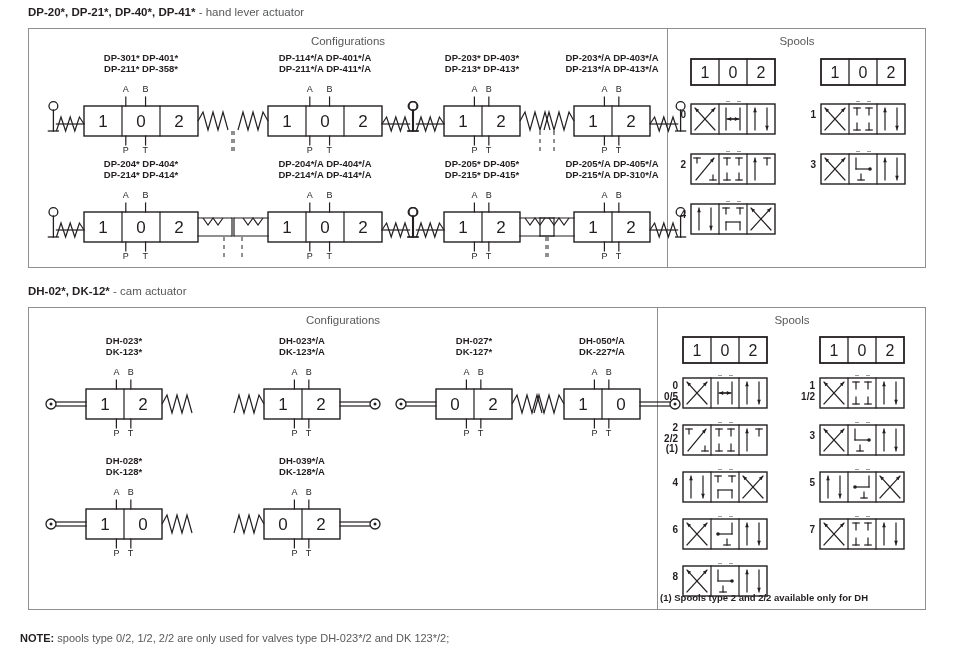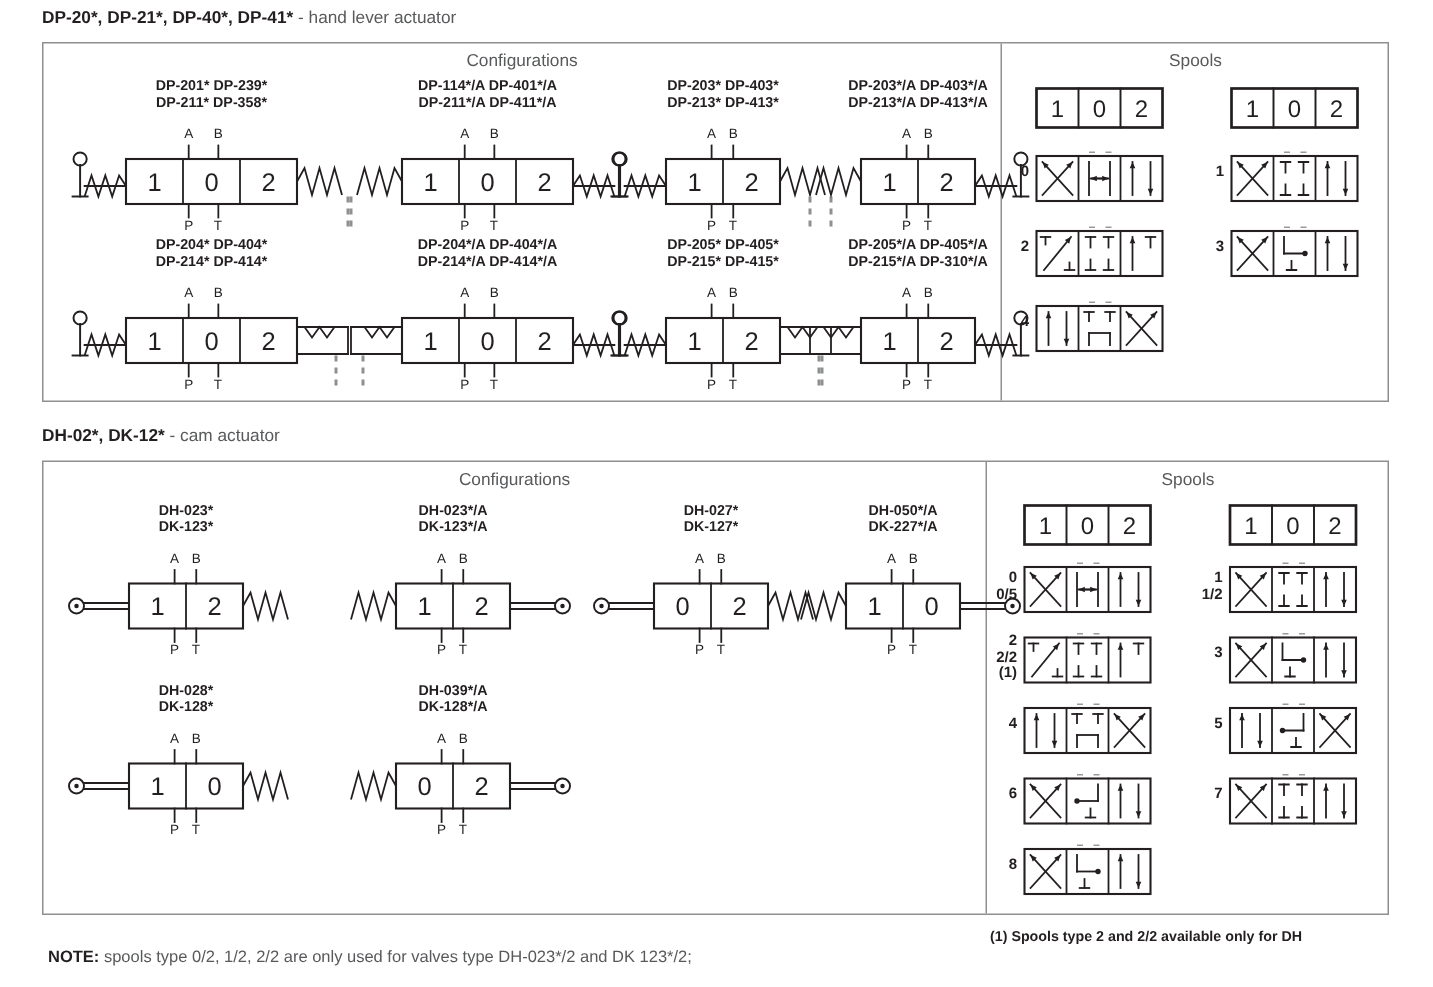--- a/index.html
+++ b/index.html
@@ -114,28 +114,28 @@
     <b>DH-02*, DK-12*</b>
     <span class="sub">- cam actuator</span>
   </div>
 
   <div class="panel" style="left:28px; top:307px; width:898px; height:303px;">
     <div class="vdiv" style="left:628px; top:0; height:301px;"></div>
     <div class="panel-title" style="left:0; top:6px; width:628px;">Configurations</div>
     <div class="panel-title" style="left:629px; top:6px; width:268px;">Spools</div>
   </div>
 
-  <div class="note" style="left:32px; top:632px;text-align:center;">
+  <div class="note" style="left:20px; top:632px;text-align:center;">
     <b>NOTE:</b><span> spools type 0/2, 1/2, 2/2 are only used for valves type DH-023*/2 and DK 123*/2;</span>
   </div>
 
   <div id="layer">
       <div class="cfg" style="left:38px; top:52px; width:206px;">
         <div class="cfg-labels">
-          <div>DP-201*   DP-239*</div>
+          <div>DP-301*   DP-401*</div>
           <div>DP-211*   DP-358*</div>
         </div>
         <svg width="206" height="102" viewBox="0 0 206 102" style="position:absolute; left:0; top:40px;">
           <rect x="46" y="14" width="114" height="30" fill="none" stroke="#231f20" stroke-width="1.4"></rect>
           <line x1="84" y1="14" x2="84" y2="44" stroke="#231f20" stroke-width="1.2" stroke-linecap="square"></line>
           <line x1="122" y1="14" x2="122" y2="44" stroke="#231f20" stroke-width="1.2" stroke-linecap="square"></line>
           <text x="65" y="35" text-anchor="middle" fill="#231f20" font-size="17" font-family="&quot;Liberation Sans&quot;, sans-serif">1</text>
           <text x="103" y="35" text-anchor="middle" fill="#231f20" font-size="17" font-family="&quot;Liberation Sans&quot;, sans-serif">0</text>
           <text x="141" y="35" text-anchor="middle" fill="#231f20" font-size="17" font-family="&quot;Liberation Sans&quot;, sans-serif">2</text>
           <line x1="87.8" y1="14" x2="87.8" y2="5" stroke="#231f20" stroke-width="1.2" stroke-linecap="square"></line>
@@ -914,16 +914,16 @@
           <polygon points="65,8 66.87569808407402,12.200209125436619 63.124301915925976,12.200209125436619" fill="#231f20"></polygon>
           <line x1="77" y1="8" x2="77" y2="30" stroke="#231f20" stroke-width="1.2" stroke-linecap="square"></line>
           <polygon points="77,30 75.12430191592598,25.79979087456338 78.87569808407402,25.79979087456338" fill="#231f20"></polygon>
           <line x1="36" y1="1.5" x2="40" y2="1.5" stroke="#9a9a9a" stroke-width="1"></line>
           <line x1="47" y1="1.5" x2="51" y2="1.5" stroke="#9a9a9a" stroke-width="1"></line>
         </svg>
       </div>
       <div class="spool-num" style="left:648px; top:572px; width:30px;">
         <div>8</div>
       </div>
-      <div class="footnote" style="left:660px; top:592px;margin-top:27px;">(1) Spools type 2 and 2/2 available only for DH</div>
+      <div class="footnote" style="left:660px; top:592px;">(1) Spools type 2 and 2/2 available only for DH</div>
     </div>
 
 </div>
 
 </body></html>

